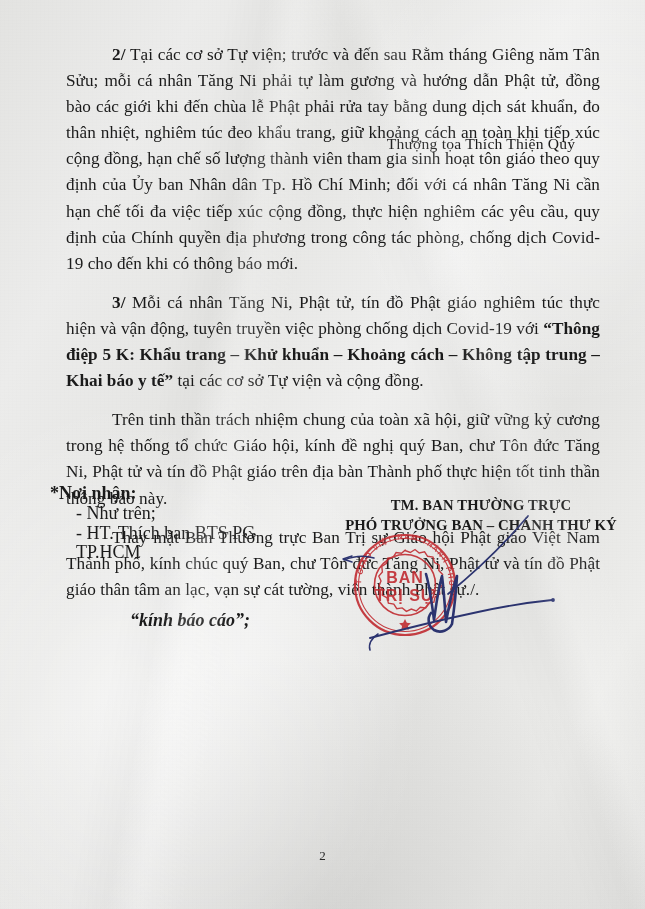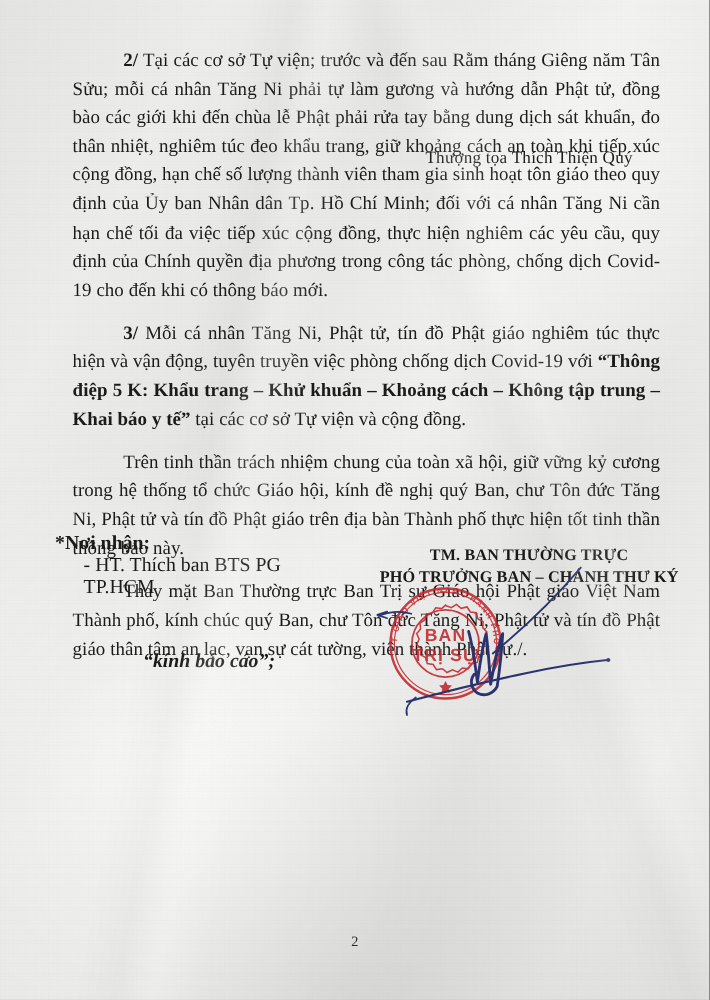--- a/index.html
+++ b/index.html
@@ -164,20 +164,21 @@
     <p class="para gap">Trên tinh thần trách nhiệm chung của toàn xã hội, giữ vững kỷ cương trong hệ thống tổ chức Giáo hội, kính đề nghị quý Ban, chư Tôn đức Tăng Ni, Phật tử và tín đồ Phật giáo trên địa bàn Thành phố thực hiện tốt tinh thần thông báo này.</p>
 
     <p class="para gap">Thay mặt Ban Thường trực Ban Trị sự Giáo hội Phật giáo Việt Nam Thành phố, kính chúc quý Ban, chư Tôn đức Tăng Ni, Phật tử và tín đồ Phật giáo thân tâm an lạc, vạn sự cát tường, viên thành Phật sự./.</p>
 
   </div>
 
   <div id="sig-area">
 
     <div id="recipients">
       <div class="rcp-title">*Nơi nhận:</div>
+      <div class="rcp-item">- Như trên;</div>
       <div class="rcp-item">- HT. Thích ban BTS PG TP.HCM</div>
       <div class="rcp-note">“kính báo cáo”;</div>
     </div>
 
     <div id="signblock">
       <div class="sline">TM. BAN THƯỜNG TRỰC</div>
       <div class="sline wide">PHÓ TRƯỞNG BAN – CHÁNH THƯ KÝ</div>
     </div>
 
   </div>

